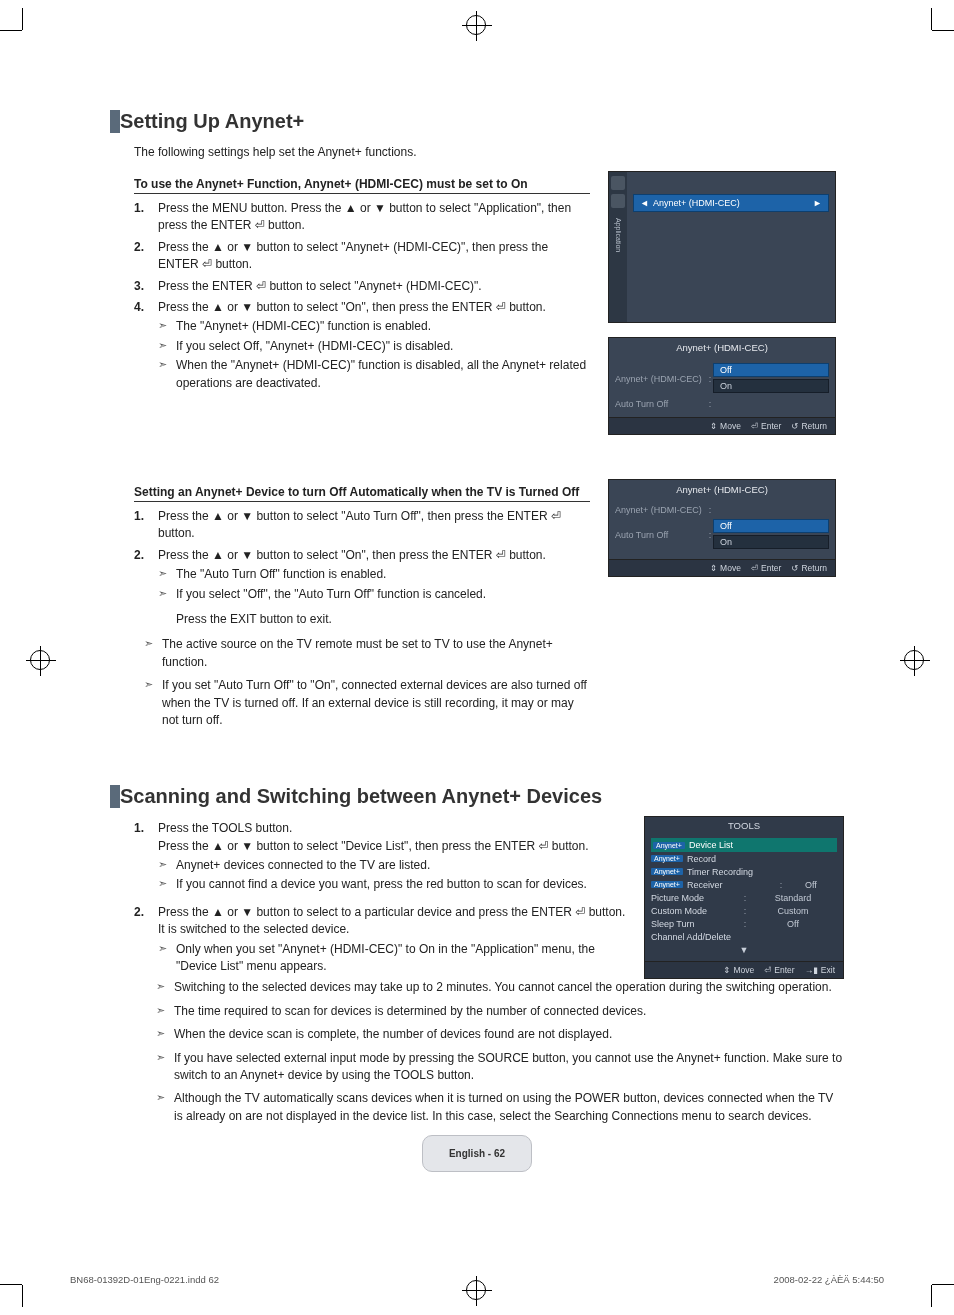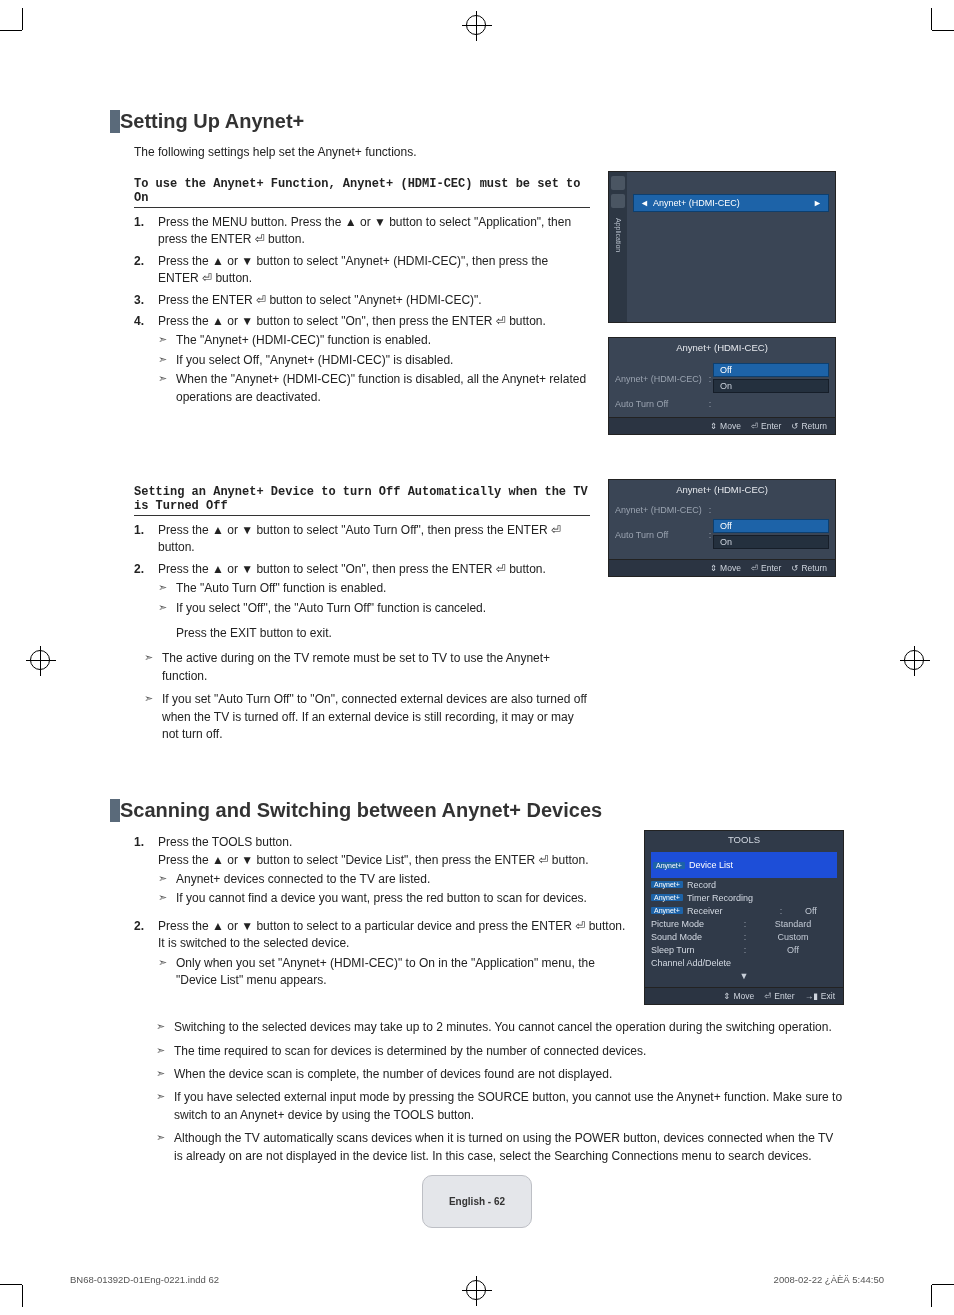--- a/index.html
+++ b/index.html
@@ -46,21 +46,20 @@
     font-size: 12px;
   }
   .subhead {
     font-weight: bold;
     font-size: 12px;
     margin: 6px 0 6px 24px;
     border-bottom: 1px solid #333;
     padding-bottom: 2px;
     display:block;
     max-width: 480px;
-    font-family: Liberation Mono, monospace;
   }
   .two-col {
     display: flex;
     gap: 18px;
     align-items: flex-start;
   }
   .col-left { flex: 1 1 480px; max-width: 480px; }
   .col-right { flex: 0 0 228px; }
   ol.steps {
     list-style: none;
@@ -209,33 +208,33 @@
     font-size:7px;
     background:#1d63a8;
     color:#fff;
     padding:0 3px;
     margin-right:4px;
     border-radius:1px;
   }
   .tools-row .k { flex:0 0 90px; }
   .tools-row .c { width:8px; text-align:center; color:#9aa3b0;}
   .tools-row .v { flex:1; text-align:center; color:#c2c9d4;}
-  .tools-row.sel { background:#1d4ed8; color:#fff; padding:8px 2px;}
+  .tools-row.sel { background:#0f766e; color:#fff; padding:2px 2px;}
   .tools-box .arrow-down { text-align:center; color:#c8cfd9; font-size:9px; padding:2px 0;}
   .page-num-pill {
     display:block;
     width:110px;
     margin: 10px auto 0 auto;
     text-align:center;
     font-size:10px;
     font-weight:bold;
     background:#e4e6ea;
     border:1px solid #bdbfc5;
     border-radius:10px;
-    padding:20px 0;
+    padding:12px 0;
     color:#333;
   }
   .footer {
     position:absolute;
     bottom: 30px;
     left:70px; right:70px;
     display:flex;
     justify-content:space-between;
     font-size:9.5px;
     color:#555;
@@ -354,21 +353,21 @@
               <span class="num">2.</span>
             <span class="txt">
               <span>Press the ▲ or ▼ button to select "On", then press the ENTER ⏎ button.</span>
               <div class="sub">The "Auto Turn Off" function is enabled.</div>
               <div class="sub">If you select "Off", the "Auto Turn Off" function is canceled.</div>
               <div class="plain-sub">Press the EXIT button to exit.</div>
             </span>
           </li>
         </ol>
         <ul class="note-list">
-          <li>The active during on the TV remote must be set to TV to use the Anynet+ function.</li>
+          <li>The active source on the TV remote must be set to TV to use the Anynet+ function.</li>
           <li>If you set "Auto Turn Off" to "On", connected external devices are also turned off when the TV is turned off. If an external device is still recording, it may or may not turn off.</li>
         </ul>
       </div>
       <div class="col-right">
         <div class="menu-box">
           <div class="title">Anynet+ (HDMI-CEC)</div>
           <div class="body">
             <div class="menu-row">
               <span class="k">Anynet+ (HDMI-CEC)</span>
               <span class="c">:</span>
@@ -438,21 +437,21 @@
                 <span class="k">Receiver</span>
                 <span class="c">:</span>
                 <span class="v">Off</span>
               </div>
             <div class="tools-row">
                 <span class="k">Picture Mode</span>
                 <span class="c">:</span>
                 <span class="v">Standard</span>
               </div>
             <div class="tools-row">
-                <span class="k">Sound Mode</span>
+                <span class="k">Custom Mode</span>
                 <span class="c">:</span>
                 <span class="v">Custom</span>
               </div>
             <div class="tools-row">
                 <span class="k">Sleep Turn</span>
                 <span class="c">:</span>
                 <span class="v">Off</span>
               </div>
             <div class="tools-row">
                 <span class="k">Channel Add/Delete</span>
@@ -461,21 +460,21 @@
           </div>
           <div class="statusbar">
             <span class="itm">⇕ <span>Move</span></span>
             <span class="itm">⏎ <span>Enter</span></span>
             <span class="itm">→▮ <span>Exit</span></span>
           </div>
         </div>
       </div>
     </div>
 
-    <ul class="note-list" style="padding-left:46px; margin-top:14px">
+    <ul class="note-list" style="padding-left:46px; margin-top:0">
       <li>Switching to the selected devices may take up to 2 minutes. You cannot cancel the operation during the switching operation.</li>
       <li>The time required to scan for devices is determined by the number of connected devices.</li>
       <li>When the device scan is complete, the number of devices found are not displayed.</li>
       <li>If you have selected external input mode by pressing the SOURCE button, you cannot use the Anynet+ function. Make sure to switch to an Anynet+ device by using the TOOLS button.</li>
       <li>Although the TV automatically scans devices when it is turned on using the POWER button, devices connected when the TV is already on are not displayed in the device list. In this case, select the Searching Connections menu to search devices.</li>
     </ul>
 
     <span class="page-num-pill">English - 62</span>
   </div>
 

